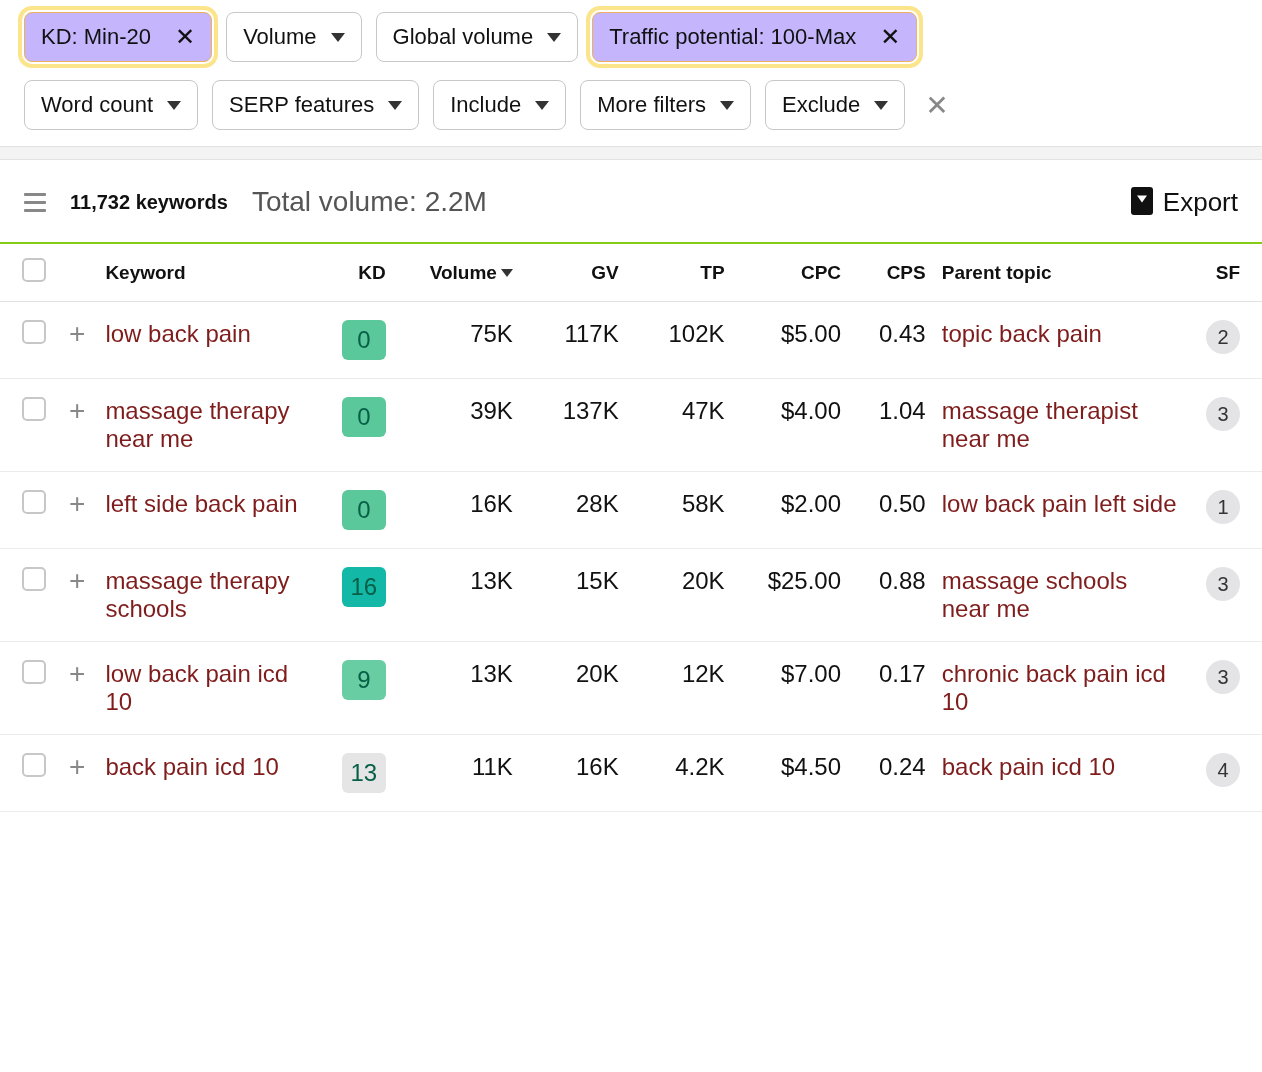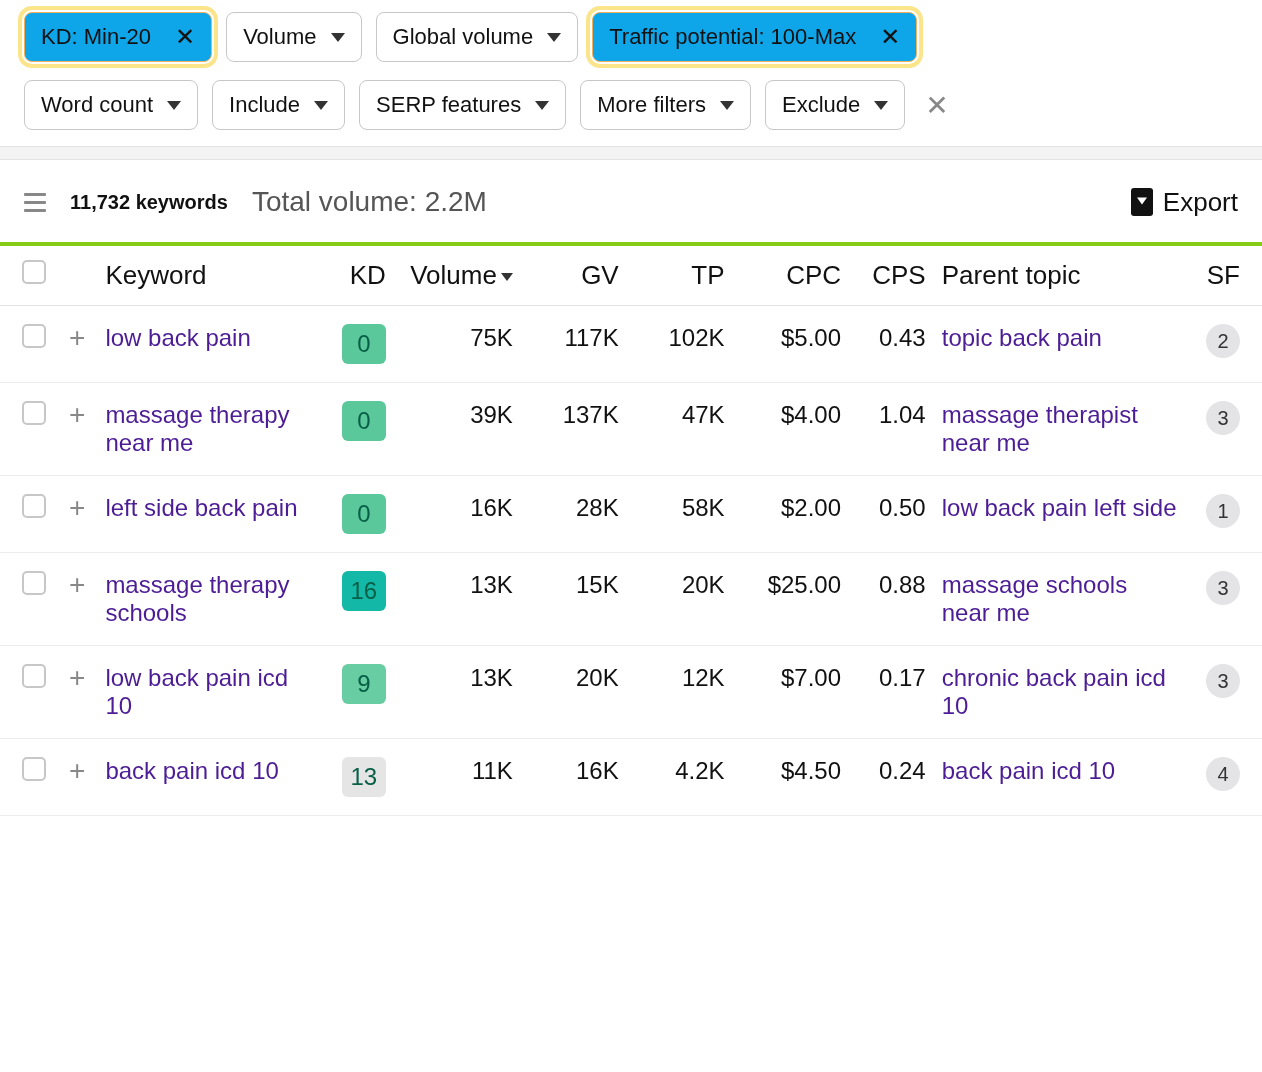--- a/index.html
+++ b/index.html
@@ -22,21 +22,21 @@
     align-items: center;
     height: 50px;
     padding: 0 16px;
     border: 1px solid #c7c7c7;
     border-radius: 8px;
     background: #fff;
     cursor: pointer;
     white-space: nowrap;
   }
   .filter-chip.active {
-    background: #0ea5e9;
+    background: #c4b5fd;
     border: 1px solid #f0b15d;
     position: relative;
   }
   .filter-chip.active::before {
     content: "";
     position: absolute;
     top: -7px; left: -7px; right: -7px; bottom: -7px;
     border: 4px solid #fbe48a;
     border-radius: 14px;
     pointer-events: none;
@@ -87,21 +87,21 @@
     width: 22px;
     height: 3px;
     background: #888;
     border-radius: 1px;
   }
   .kw-count { font-weight: 700; font-size: 20px; }
   .total-vol { color: #555; font-size: 28px; }
   .spacer { flex: 1; }
   .export {
     display: flex;
-    align-items: center;
+    align-items: flex-start;
     gap: 10px;
     cursor: pointer;
     font-size: 26px;
   }
   .export-icon {
     width: 22px; height: 28px;
     background: #111;
     border-radius: 3px;
     position: relative;
   }
@@ -114,24 +114,24 @@
     border-left: 5px solid transparent;
     border-right: 5px solid transparent;
     border-top: 7px solid #fff;
   }
   table {
     width: 100%;
     border-collapse: collapse;
   }
   thead th {
     text-align: left;
-    font-weight: 400;
-    font-size: 26px;
+    font-weight: 700;
+    font-size: 19px;
     padding: 14px 8px;
-    border-top: 4px solid #84cc16;
+    border-top: 2px solid #84cc16;
     border-bottom: 1px solid #e2e2e4;
     white-space: nowrap;
   }
   th.num, td.num { text-align: right; }
   tbody td {
     padding: 18px 8px;
     border-bottom: 1px solid #ececee;
     vertical-align: top;
     font-size: 24px;
   }
@@ -153,21 +153,21 @@
     cursor: pointer;
     display: inline-block;
   }
   .plus {
     font-size: 28px;
     color: #888;
     cursor: pointer;
     line-height: 1;
   }
   .kw-link, .parent-link {
-    color: #4c1d95;
+    color: #7f1d1d;
     text-decoration: none;
     cursor: pointer;
   }
   .kd-badge {
     display: inline-block;
     min-width: 44px;
     padding: 6px 8px;
     text-align: center;
     border-radius: 6px;
     font-weight: 500;
@@ -213,25 +213,25 @@
       <span class="chip-label">Traffic potential: 100-Max</span>
       <span class="close-x">✕</span>
     </div>
   </div>
 <div class="filters-row" id="filters-row-2">
     <div class="filter-chip">
       <span class="chip-label">Word count</span>
       <span class="caret"></span>
     </div>
     <div class="filter-chip">
+      <span class="chip-label">SERP features</span>
+      <span class="caret"></span>
+    </div>
+    <div class="filter-chip">
       <span class="chip-label">Include</span>
-      <span class="caret"></span>
-    </div>
-    <div class="filter-chip">
-      <span class="chip-label">SERP features</span>
       <span class="caret"></span>
     </div>
     <div class="filter-chip">
       <span class="chip-label">More filters</span>
       <span class="caret"></span>
     </div>
     <div class="filter-chip">
       <span class="chip-label">Exclude</span>
       <span class="caret"></span>
     </div>

